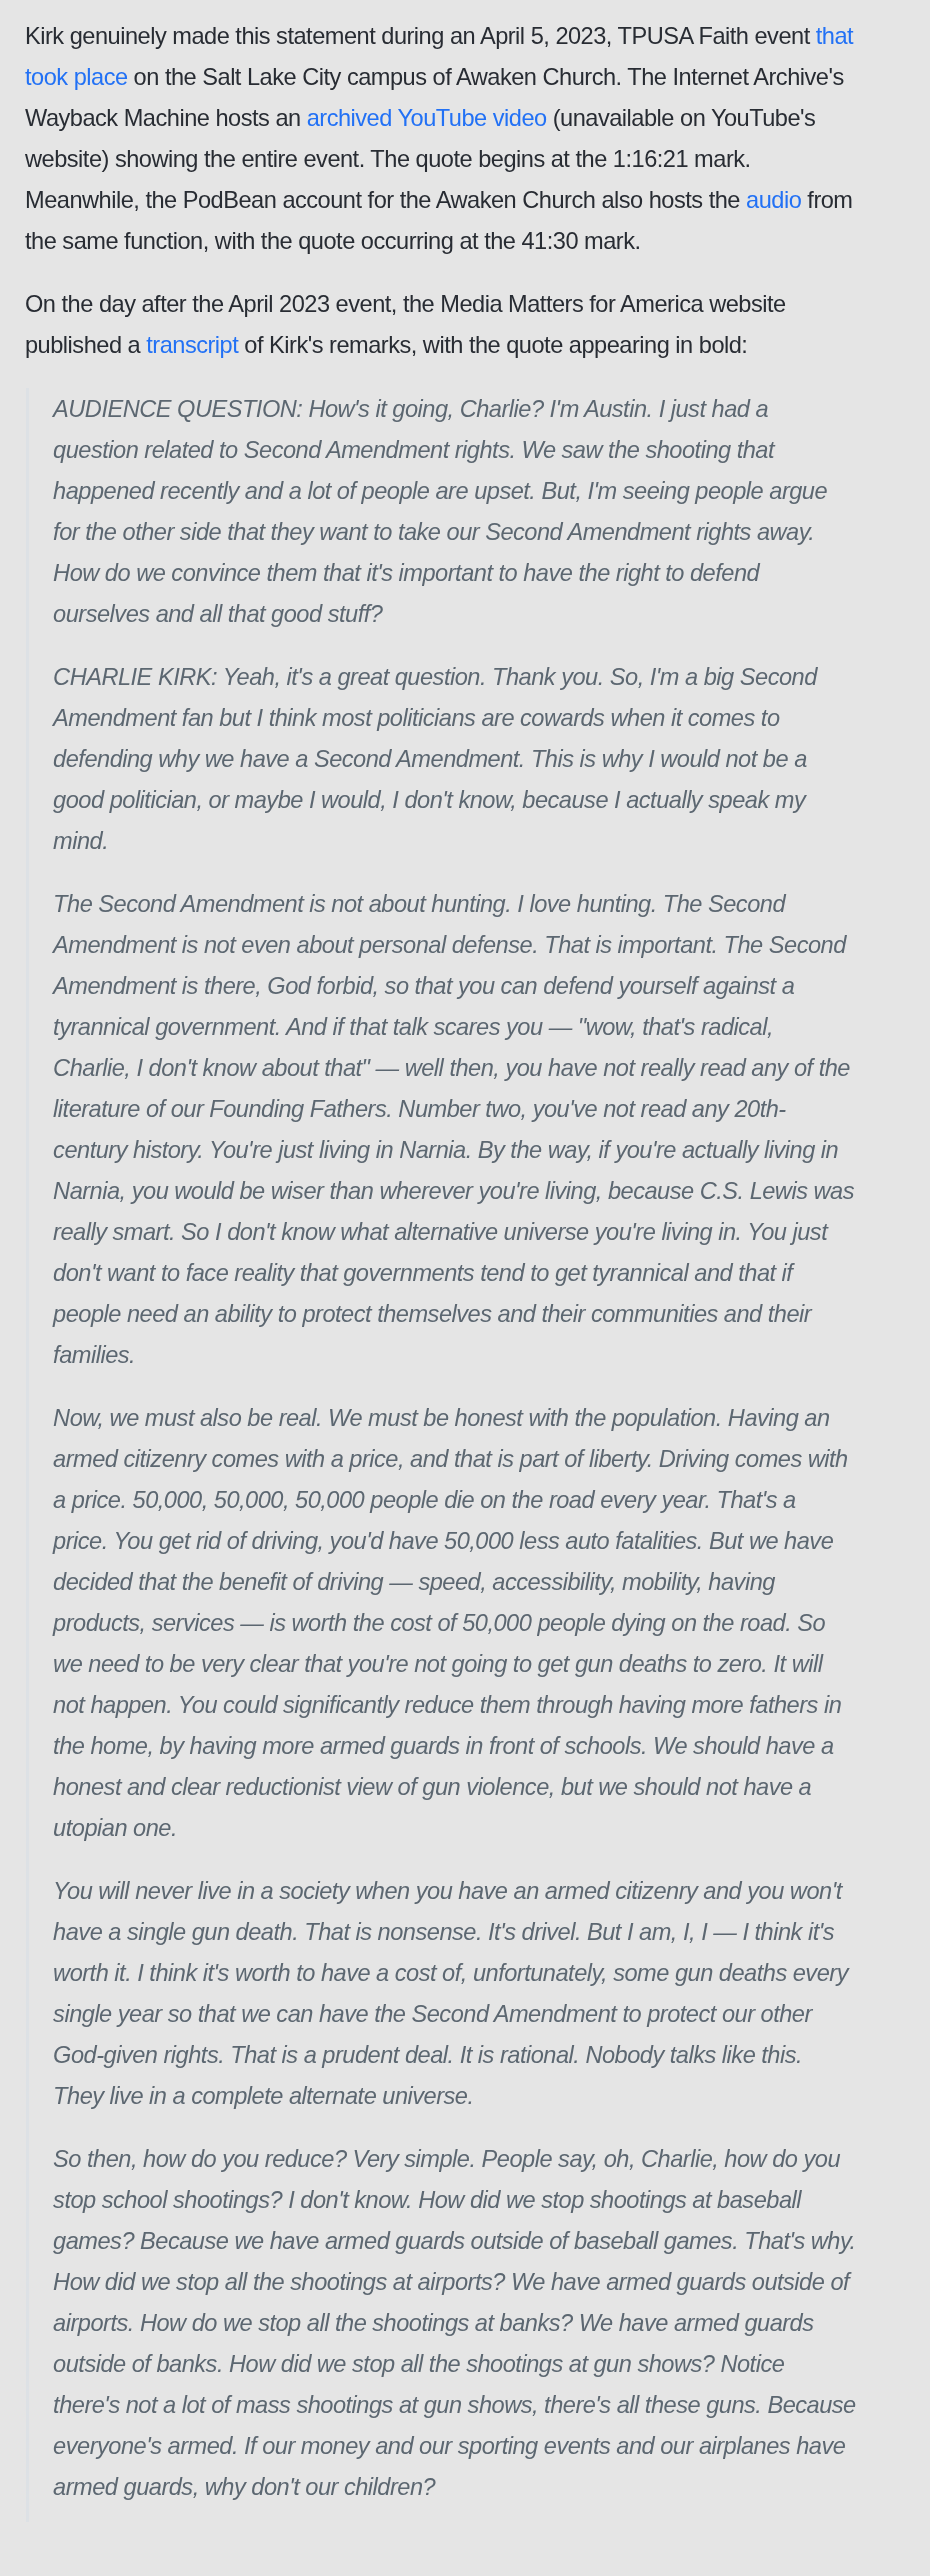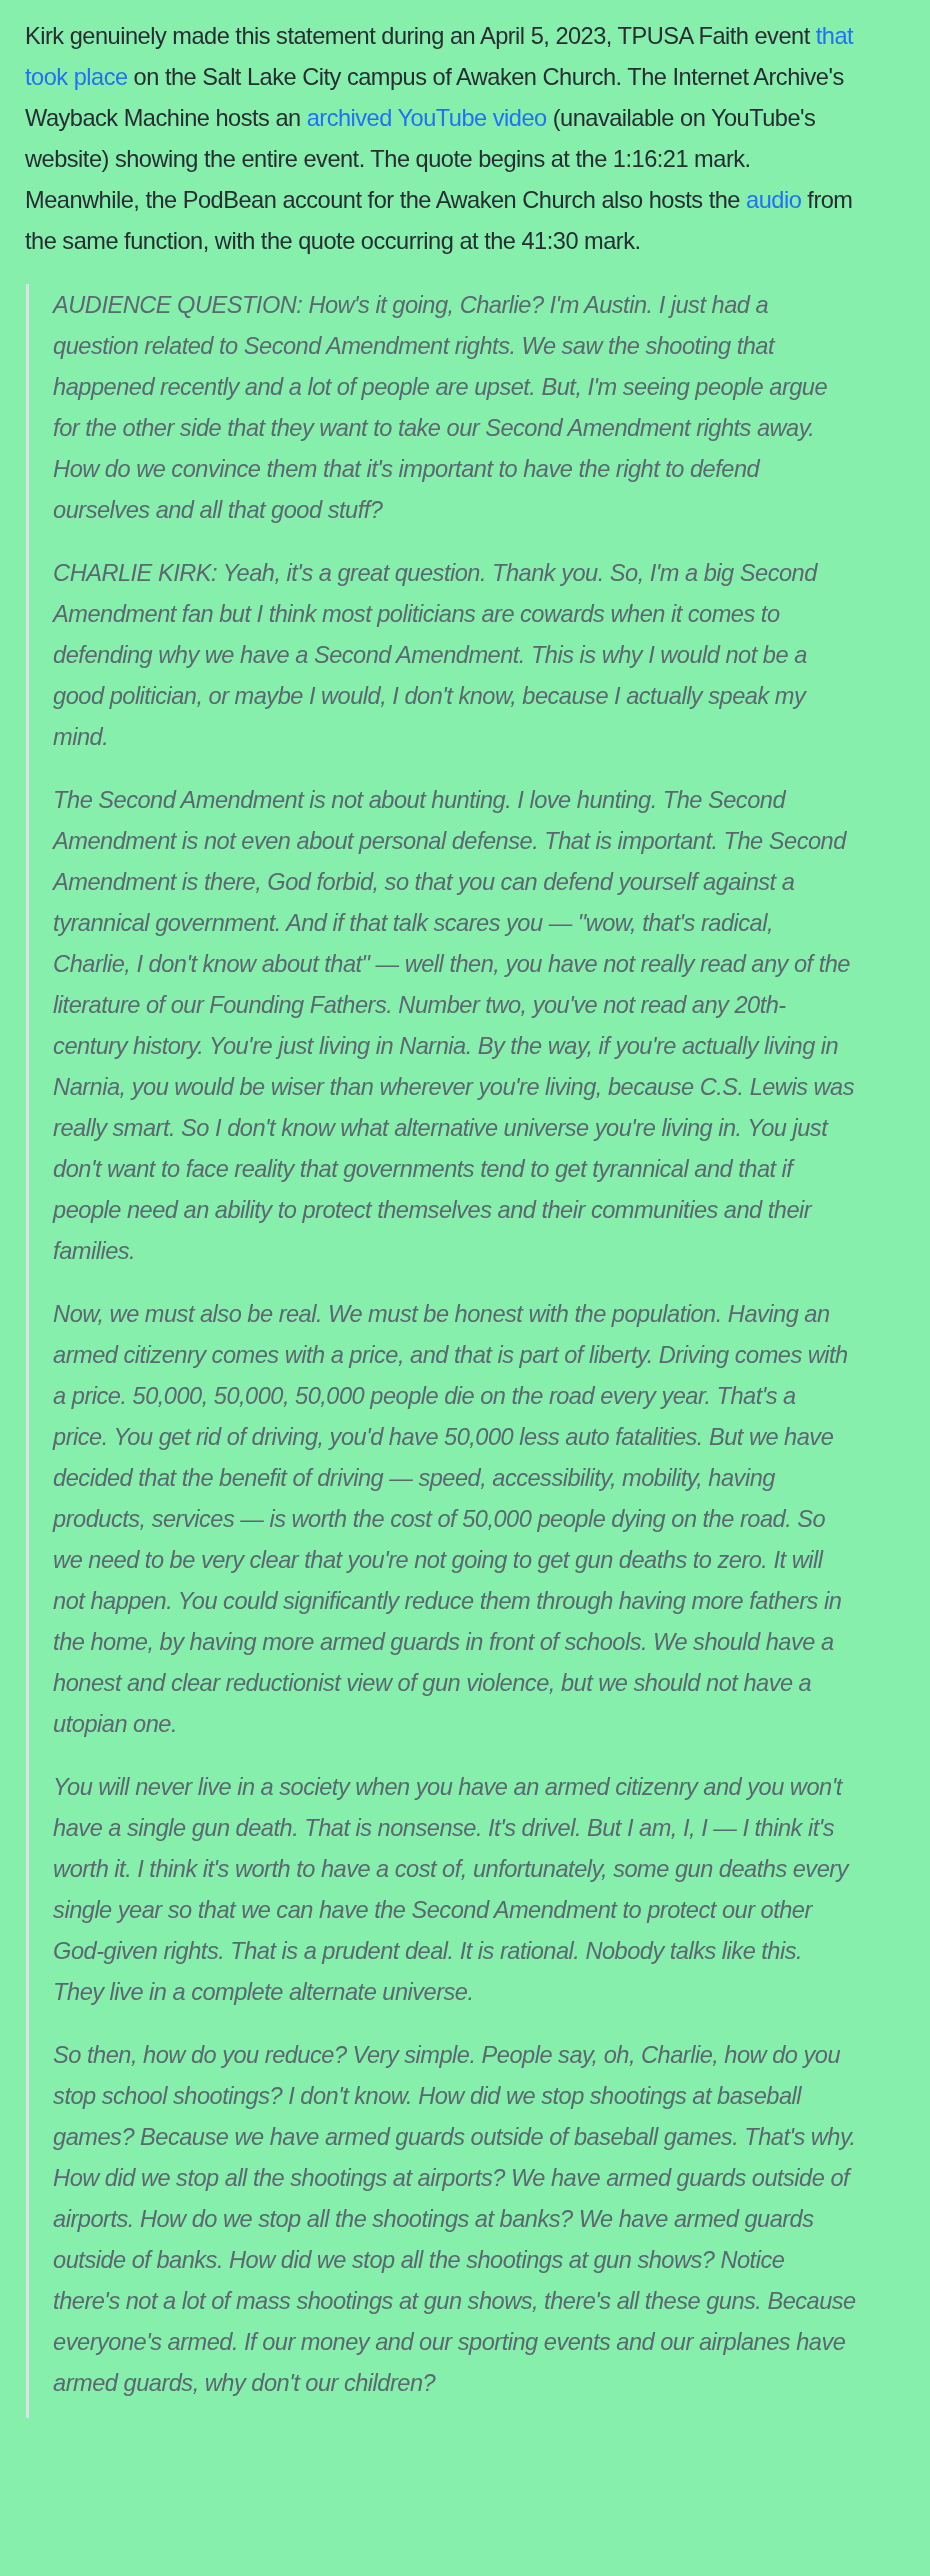--- a/index.html
+++ b/index.html
@@ -5,21 +5,21 @@
   html, body {
     margin: 0;
     padding: 0;
     background: #ffffff;
   }
   .page {
     width: 930px;
     height: 2576px;
     box-sizing: border-box;
     padding: 15.8px 74px 0 25px;
-    background: #86efac;
+    background: #e5e5e5;
     font-family: "Liberation Sans", "DejaVu Sans", sans-serif;
     color: #282c33;
     overflow: hidden;
   }
   .page p {
     font-size: 23.6px;
     line-height: 41px;
     letter-spacing: -0.5px;
     margin: 0 0 22px 0;
   }
@@ -43,20 +43,21 @@
     font-style: italic;
   }
 </style>
 </head>
 <body>
 
 <div class="page">
 
   <p><span>Kirk genuinely made this statement during an April 5, 2023, TPUSA Faith event </span><a href="#" class="link">that took place</a><span> on the Salt Lake City campus of Awaken Church. The Internet Archive's Wayback Machine hosts an </span><a href="#" class="link">archived YouTube video</a><span> (unavailable on YouTube's website) showing the entire event. The quote begins at the 1:16:21 mark. Meanwhile, the PodBean account for the Awaken Church also hosts the </span><a href="#" class="link">audio</a><span> from the same function, with the quote occurring at the 41:30 mark.</span></p>
 
+  <p><span>On the day after the April 2023 event, the Media Matters for America website published a </span><a href="#" class="link">transcript</a><span> of Kirk's remarks, with the quote appearing in bold:</span></p>
 
   <blockquote class="quote">
     <p>AUDIENCE QUESTION: How's it going, Charlie? I'm Austin. I just had a question related to Second Amendment rights. We saw the shooting that happened recently and a lot of people are upset. But, I'm seeing people argue for the other side that they want to take our Second Amendment rights away. How do we convince them that it's important to have the right to defend ourselves and all that good stuff?</p>
     <p>CHARLIE KIRK: Yeah, it's a great question. Thank you. So, I'm a big Second Amendment fan but I think most politicians are cowards when it comes to defending why we have a Second Amendment. This is why I would not be a good politician, or maybe I would, I don't know, because I actually speak my mind.</p>
     <p>The Second Amendment is not about hunting. I love hunting. The Second Amendment is not even about personal defense. That is important. The Second Amendment is there, God forbid, so that you can defend yourself against a tyrannical government. And if that talk scares you — "wow, that's radical, Charlie, I don't know about that" — well then, you have not really read any of the literature of our Founding Fathers. Number two, you've not read any 20th-century history. You're just living in Narnia. By the way, if you're actually living in Narnia, you would be wiser than wherever you're living, because C.S. Lewis was really smart. So I don't know what alternative universe you're living in. You just don't want to face reality that governments tend to get tyrannical and that if people need an ability to protect themselves and their communities and their families.</p>
     <p>Now, we must also be real. We must be honest with the population. Having an armed citizenry comes with a price, and that is part of liberty. Driving comes with a price. 50,000, 50,000, 50,000 people die on the road every year. That's a price. You get rid of driving, you'd have 50,000 less auto fatalities. But we have decided that the benefit of driving — speed, accessibility, mobility, having products, services — is worth the cost of 50,000 people dying on the road. So we need to be very clear that you're not going to get gun deaths to zero. It will not happen. You could significantly reduce them through having more fathers in the home, by having more armed guards in front of schools. We should have a honest and clear reductionist view of gun violence, but we should not have a utopian one.</p>
     <p><span>You will never live in a society when you have an armed citizenry and you won't have a single gun death. That is nonsense. It's drivel. But I am, I, I — </span><strong>I think it's worth it. I think it's worth to have a cost of, unfortunately, some gun deaths every single year so that we can have the Second Amendment to protect our other God-given rights.</strong><span> That is a prudent deal. It is rational. Nobody talks like this. They live in a complete alternate universe.</span></p>
     <p>So then, how do you reduce? Very simple. People say, oh, Charlie, how do you stop school shootings? I don't know. How did we stop shootings at baseball games? Because we have armed guards outside of baseball games. That's why. How did we stop all the shootings at airports? We have armed guards outside of airports. How do we stop all the shootings at banks? We have armed guards outside of banks. How did we stop all the shootings at gun shows? Notice there's not a lot of mass shootings at gun shows, there's all these guns. Because everyone's armed. If our money and our sporting events and our airplanes have armed guards, why don't our children?</p>
   </blockquote>
 

